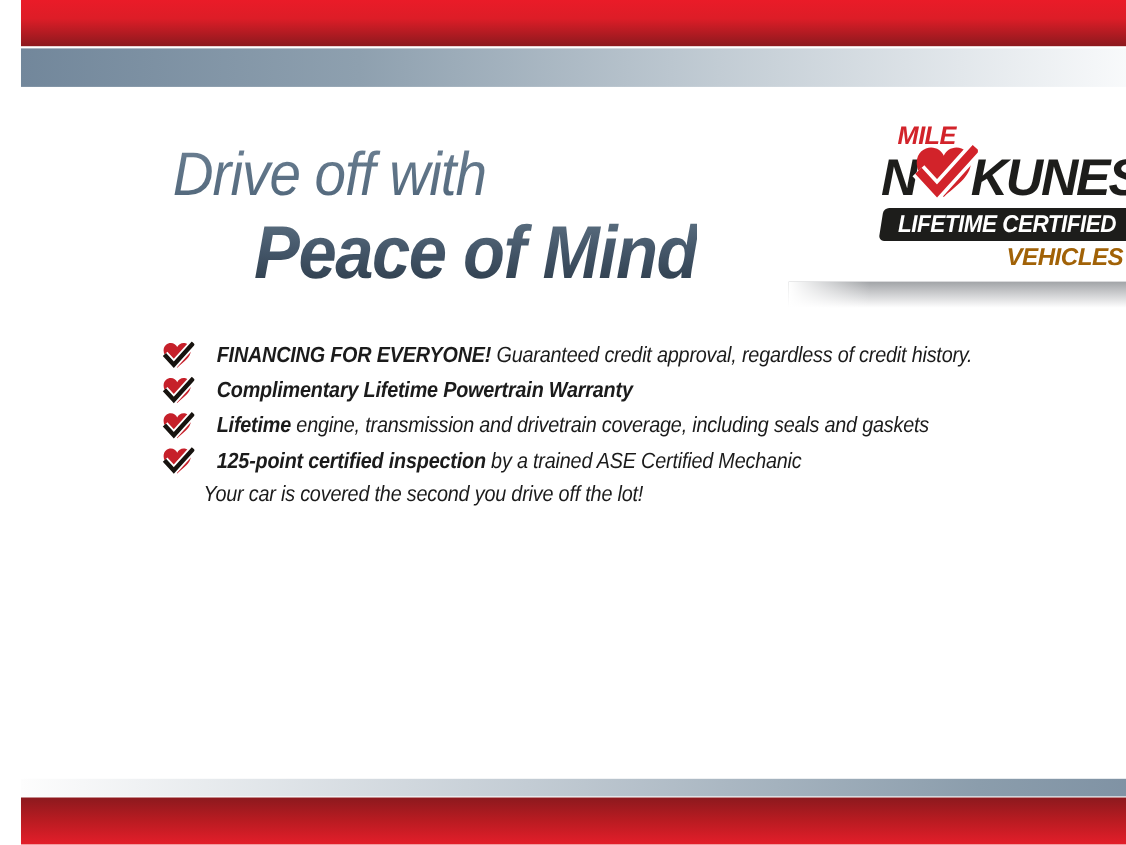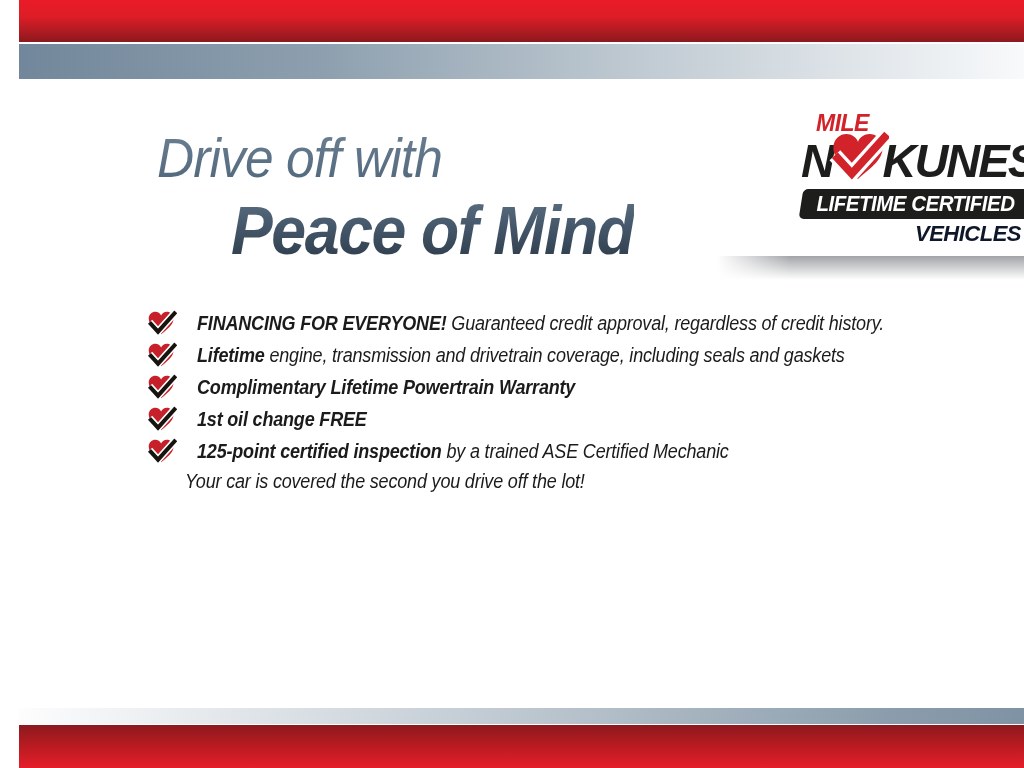--- a/index.html
+++ b/index.html
@@ -38,21 +38,21 @@
   .logo-brand{margin-left:15px;font-size:23px;font-weight:bold;font-style:italic;
     color:#d2232a;letter-spacing:-.5px;line-height:1;}
   .logo-main{display:flex;align-items:center;margin-top:0;font-size:47px;font-weight:bold;
     font-style:italic;letter-spacing:-2px;line-height:1;}
   .logo-heart{width:64px;height:57px;margin:-6px -7px 0 -5px;color:#d2232a;--heart:#d2232a;}
   .logo-banner{margin-top:3px;background:#1d1d1b;border-radius:5px;transform:skewX(-9deg);
     width:230px;height:30px;display:flex;align-items:center;justify-content:center;}
   .logo-banner span{display:inline-block;transform:skewX(9deg) scaleX(.93);font-style:italic;
     font-weight:bold;color:#fff;font-size:22px;letter-spacing:-.5px;white-space:nowrap;}
   .logo-sub{text-align:right;margin:4px 16px 0 0;font-size:22px;font-weight:bold;
-    font-style:italic;color:#0f172a;letter-spacing:-.5px;line-height:1;}
+    font-style:italic;color:#a16207;letter-spacing:-.5px;line-height:1;}
   
   .benefits{position:absolute;left:127px;top:313px;}
   .row{display:flex;align-items:flex-start;margin-bottom:11px;height:21px;gap:12px;}
   .hc{width:31px;height:27px;flex:0 0 31px;margin-right:8px;margin-top:-3px;
     color:#17130f;--heart:#c6202a;}
   .t{display:inline-block;font-size:20px;font-style:italic;color:#1b1b1b;line-height:21px;
     white-space:nowrap;transform:scaleX(.9);transform-origin:0 0;letter-spacing:-.2px;}
   .t b{font-weight:bold;}
   .pipe{color:#8f9296;margin:0 9px;}
   .subline{margin:-2px 0 0 39px;height:21px;}
@@ -100,36 +100,30 @@
       <svg class="hc" viewBox="0 0 40 34">
           <use href="#hc-sym"></use>
         </svg>
       <span class="t"><b>FINANCING FOR EVERYONE!</b><span> Guaranteed credit approval, regardless of credit history.</span></span>
     </div>
 
     <div class="row">
       <svg class="hc" viewBox="0 0 40 34">
           <use href="#hc-sym"></use>
         </svg>
-      <span class="t"><b>Lifetime</b><span> engine, transmission and drivetrain coverage, including seals and gaskets</span></span>
-    </div>
-
-    <div class="row">
-      <svg class="hc" viewBox="0 0 40 34">
-          <use href="#hc-sym"></use>
-        </svg>
       <span class="t"><b>Complimentary Lifetime Powertrain Warranty</b><span></span></span>
     </div>
 
     <div class="row">
       <svg class="hc" viewBox="0 0 40 34">
           <use href="#hc-sym"></use>
         </svg>
-      <span class="t"><b>1st oil change FREE</b><span></span></span>
+      <span class="t"><b>Lifetime</b><span> engine, transmission and drivetrain coverage, including seals and gaskets</span></span>
     </div>
+
 
     <div class="row">
       <svg class="hc" viewBox="0 0 40 34">
           <use href="#hc-sym"></use>
         </svg>
       <span class="t"><b>125-point certified inspection</b><span> by a trained ASE Certified Mechanic</span></span>
     </div>
 
 
 

